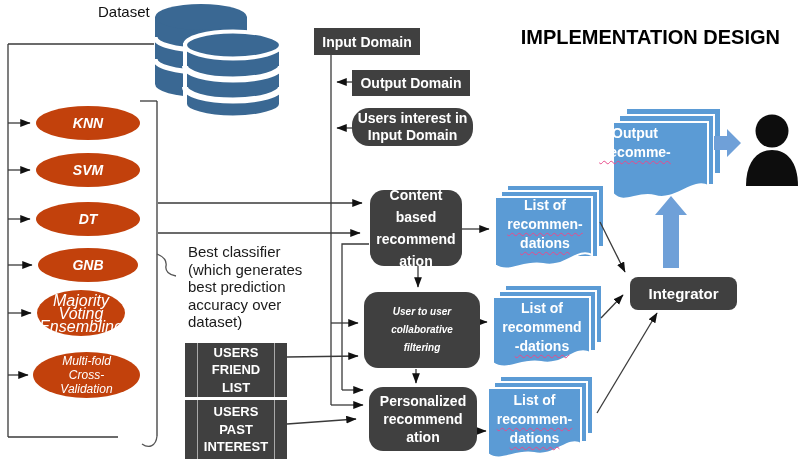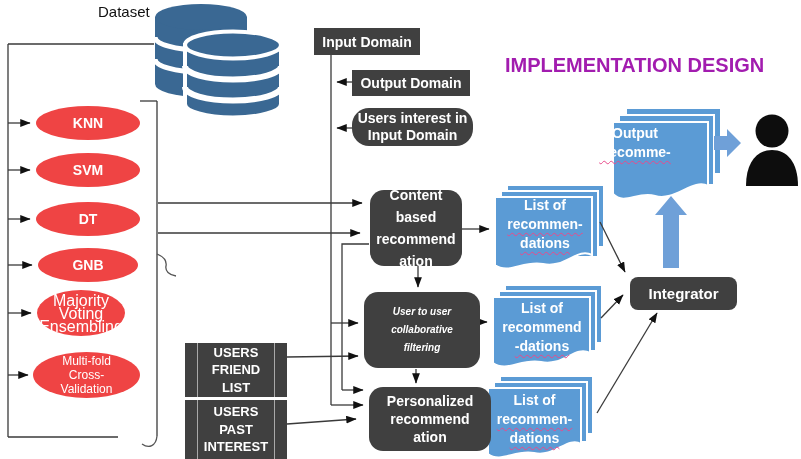--- a/index.html
+++ b/index.html
@@ -4,26 +4,26 @@
 <style>
   html,body{margin:0;padding:0;background:#fff;}
   #canvas{position:relative;width:801px;height:459px;overflow:hidden;background:#fff;
           font-family:"Liberation Sans",sans-serif;}
   #lines{position:absolute;left:0;top:0;z-index:0;}
   .abs{position:absolute;box-sizing:border-box;}
   .ml{white-space:pre-line;}
   .bluebox{background:#404040;color:#fff;display:flex;align-items:center;justify-content:center;
            text-align:center;z-index:2;}
   .rounded{border-radius:14px;}
-  .ellipse{background:#ef4444;color:#fff;border-radius:50%;display:flex;align-items:center;
-           justify-content:center;text-align:center;z-index:2;}
+  .ellipse{background:#c2410c;color:#fff;border-radius:50%;display:flex;align-items:center;
+           justify-content:center;text-align:center;z-index:2;font-style:italic;}
   .stacktext{z-index:3;color:#fff;font-weight:700;text-align:center;line-height:19px;font-size:14px;}
   .sq{text-decoration:underline;text-decoration-style:wavy;text-decoration-color:#E84A8A;
       text-decoration-thickness:1.4px;text-underline-offset:3px;}
-  .title{color:#a21caf;font-weight:700;font-size:20px;text-align:left;z-index:2;margin-top:28px;}
+  .title{color:#000000;font-weight:700;font-size:20px;text-align:right;z-index:2;}
   .note{color:#1a1a1a;font-size:15px;line-height:17.5px;z-index:2;}
   .dslabel{color:#111;font-size:15px;z-index:2;}
   .tbl{position:absolute;top:0;bottom:0;width:1px;background:rgba(255,255,255,.55);}
   .b700{font-weight:700;}
 </style>
 </head>
 <body>
 
 <div id="canvas">
 
@@ -148,20 +148,25 @@
     <g fill="#0d0d0d">
       <circle cx="772" cy="131" r="16.5"></circle>
       <path d="M746,186 C746,162 757,150 772,150 C787,150 798,162 798,186 Z"></path>
     </g>
   </svg>
 
   <div class="abs dslabel" style="left:98px;top:3px;">Dataset</div>
 
   <div class="abs title" style="left:505px;top:26px;width:275px;">IMPLEMENTATION DESIGN</div>
 
+  <div class="abs note ml" style="left:188px;top:243px;width:130px;">Best classifier
+(which generates
+best prediction
+accuracy over
+dataset)</div>
 
   <div class="abs ellipse b700" style="left:36px;top:106px;width:104px;height:34px;font-size:14px;">
     <span class="ml">KNN</span>
   </div>
   <div class="abs ellipse b700" style="left:36px;top:202px;width:104px;height:34px;font-size:14px;">
     <span class="ml">DT</span>
   </div>
   <div class="abs ellipse b700" style="left:36px;top:153px;width:104px;height:34px;font-size:14px;">
     <span class="ml">SVM</span>
   </div>
@@ -184,21 +189,21 @@
   <div class="abs bluebox b700 ml" style="left:352px;top:108px;width:121px;height:38px;font-size:14px;line-height:17px;border-radius:17px;">Users interest in
 Input Domain</div>
 
   <div class="abs bluebox rounded b700 ml" style="left:370px;top:190px;width:92px;height:76px;font-size:14px;line-height:22px;">Content
 based
 recommend
 ation</div>
   <div class="abs bluebox rounded b700 ml" style="left:364px;top:292px;width:116px;height:76px;font-size:10px;line-height:18px;font-style:italic;">User to user
 collaborative
 filtering</div>
-  <div class="abs bluebox rounded b700 ml" style="left:369px;top:387px;width:122px;height:64px;font-size:14px;line-height:18px;">Personalized
+  <div class="abs bluebox rounded b700 ml" style="left:369px;top:387px;width:108px;height:64px;font-size:14px;line-height:18px;">Personalized
 recommend
 ation</div>
   <div class="abs bluebox b700" style="left:630px;top:277px;width:107px;height:33px;font-size:15px;border-radius:8px;">Integrator</div>
 
   <div class="abs bluebox b700 ml" style="left:185px;top:343px;width:102px;height:54px;font-size:13px;line-height:17.5px;">
     <span class="tbl" style="left:12px;"></span>
     <span class="ml">USERS
 FRIEND
 LIST</span>
     <span class="tbl" style="right:12px;"></span>

